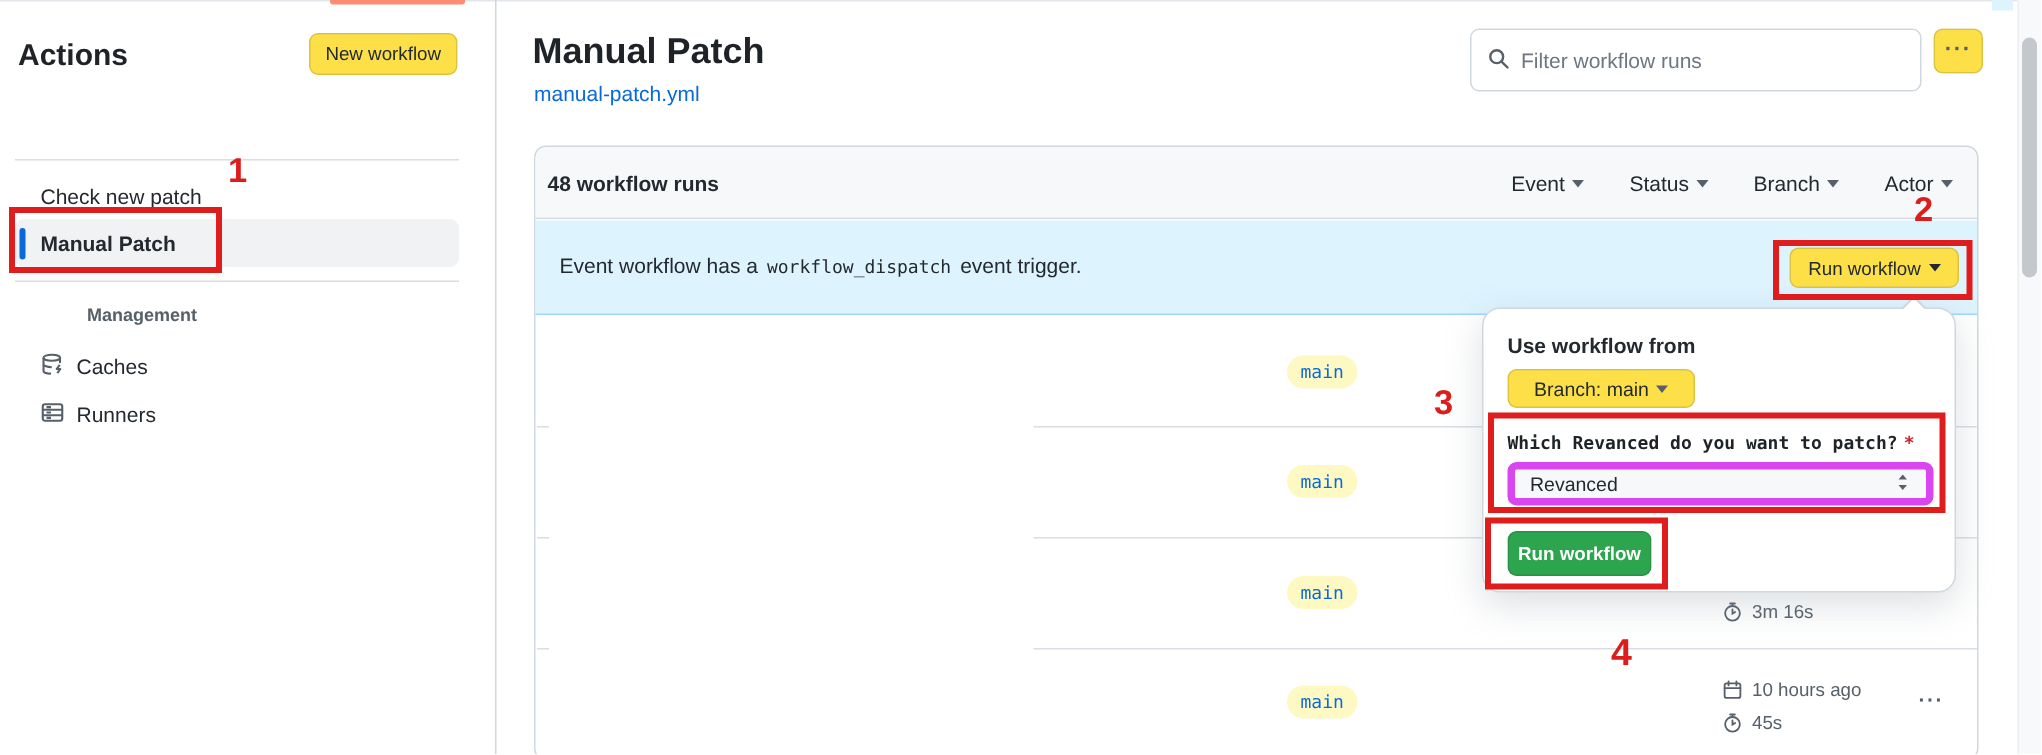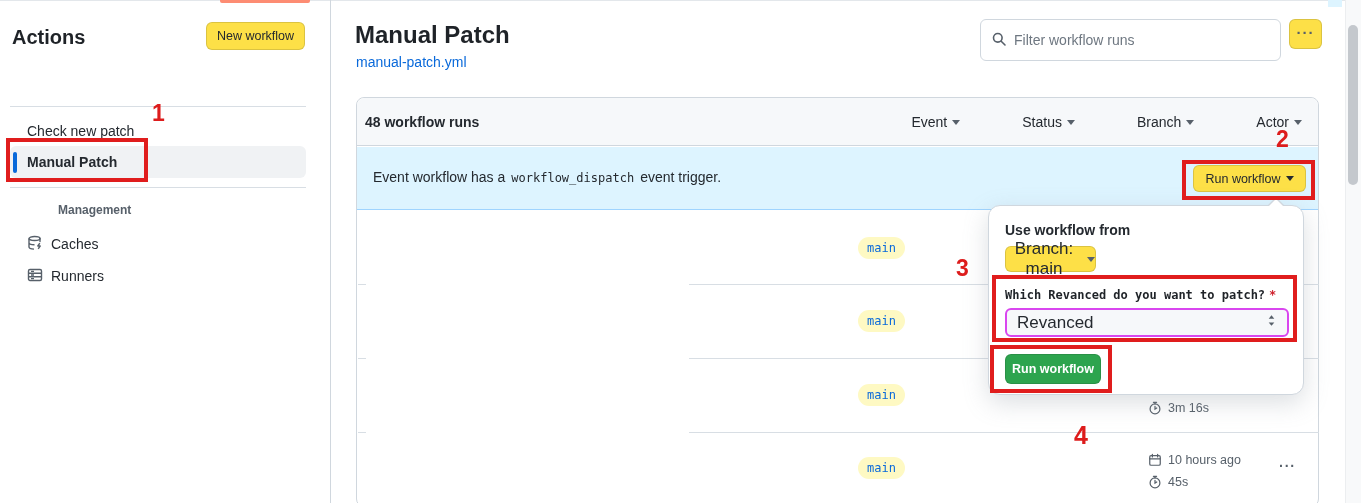--- a/index.html
+++ b/index.html
@@ -50,21 +50,21 @@
   .kebab-btn { left:1289px; top:19px; width:33px; height:30px; font-size:15px; font-weight:700;
     letter-spacing:1px; color:#57606a; padding-bottom:4px; }
 
   
   .runs-box { left:356px; top:97px; width:963px; height:410px;
     border:1px solid #d0d7de; border-radius:8px; background:#fff; }
   .runs-header { position:absolute; left:0; top:0; width:100%; height:48px; background:#f6f8fa;
     border-bottom:1px solid #d0d7de; border-radius:8px 8px 0 0; display:flex; align-items:center; }
   .runs-count { margin-left:8px; font-size:14px; font-weight:600; }
   .filters { position:absolute; right:16px; top:0; height:48px; display:flex; align-items:center; gap:30px; }
-  .filter { display:flex; align-items:center; font-size:14px; color:#24292f; cursor:pointer;margin-left:32px; }
+  .filter { display:flex; align-items:center; font-size:14px; color:#24292f; cursor:pointer; }
   .caret { width:0; height:0; border:4px solid transparent; border-top:5px solid #57606a;
     margin-left:5px; transform:translateY(2px); }
   .banner { position:absolute; left:0; top:49px; width:100%; height:63px; background:#ddf4ff;
     border-bottom:1px solid rgba(84,174,255,0.45); }
   .banner-text { position:absolute; left:16px; top:22px; display:flex; align-items:baseline; gap:6px; font-size:14px; }
   .code { font-family:"DejaVu Sans Mono","Liberation Mono",monospace; font-size:12px; color:#24292f; }
   .banner-run-btn { left:836px; top:18px; width:113px; height:27px; font-size:12.5px; position:absolute; }
   .banner-run-btn .caret { border-top-color:#24292f; }
 
   
@@ -82,28 +82,28 @@
     letter-spacing:1px; color:#57606a; cursor:pointer; }
 
   
   .dropdown-panel { left:988px; top:205px; width:316px; height:190px; background:#fff;
     border:1px solid #d0d7de; border-radius:12px; box-shadow:0 8px 24px rgba(140,149,159,0.3); z-index:5; }
   .notch { position:absolute; top:-9px; left:278px; width:0; height:0;
     border-left:9px solid transparent; border-right:9px solid transparent; border-bottom:9px solid #d0d7de; }
   .notch::after { content:""; position:absolute; left:-8px; top:1.5px; width:0; height:0;
     border-left:8px solid transparent; border-right:8px solid transparent; border-bottom:8px solid #fff; }
   .panel-heading { position:absolute; left:16px; top:16px; font-size:14px; font-weight:600; }
-  .branch-btn { position:absolute; left:16px; top:40px; width:91px; height:26px; font-size:17px; }
+  .branch-btn { position:absolute; left:16px; top:40px; width:125px; height:26px; font-size:13px; }
   .branch-btn .caret { border-top-color:#57606a; }
   .input-label { position:absolute; left:16px; top:82px; font-family:"DejaVu Sans Mono","Liberation Mono",monospace;
     font-size:12px; font-weight:700; color:#1f2328; }
   .required { color:#cf222e; margin-left:4px; }
   .select-ctl { position:absolute; left:16px; top:102px; width:284px; height:29px; background:#f6f8fa;
-    border:2px solid #d946ef; border-radius:6px; display:flex; align-items:center;
-    padding:0 8px 0 10px; font-size:17px; cursor:pointer; }
+    border:5px solid #d946ef; border-radius:6px; display:flex; align-items:center;
+    padding:0 8px 0 10px; font-size:13px; cursor:pointer; }
   .select-ctl .val { flex:1; }
   .select-ctl svg { color:#57606a; }
   .run-green-btn { position:absolute; left:16px; top:148px; width:96px; height:30px;
     background:#2da44e; border:1px solid rgba(27,31,36,0.15); border-radius:6px; color:#fff;
     font-weight:600; font-size:12.5px; display:flex; align-items:center; justify-content:center; cursor:pointer; }
 
   
   .anno-box { position:absolute; border:4px solid #e01d1d; z-index:10; pointer-events:none; }
   .anno1 { left:6px;   top:138px; width:142px; height:44px; }
   .anno2 { left:1182px; top:160px; width:133px; height:40px; }

